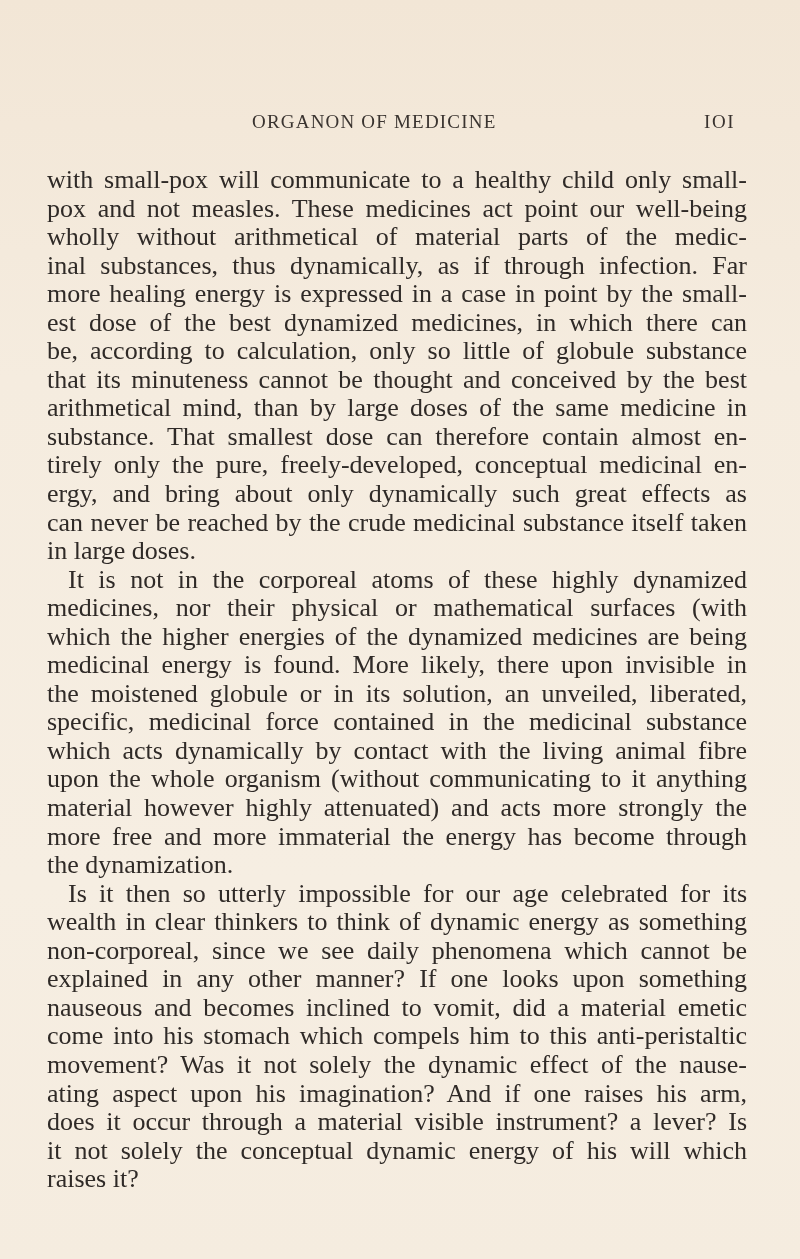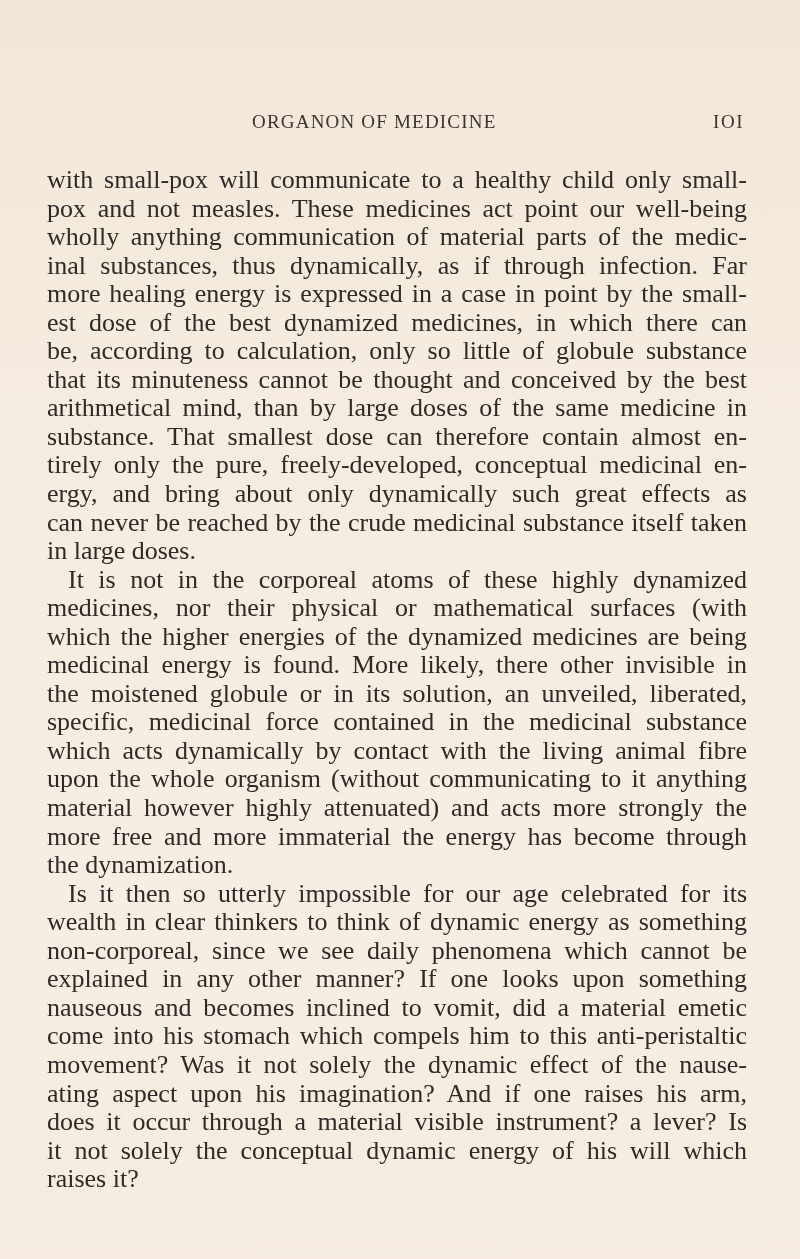--- a/index.html
+++ b/index.html
@@ -31,21 +31,21 @@
     letter-spacing: 1.2px;
     color: #3a3430;
   }
   .running-head .title {
     position: absolute;
     left: 0;
     top: 0;
   }
   .running-head .folio {
     position: absolute;
-    right: 3px;
+    right: 12px;
     top: 0;
     letter-spacing: 1.5px;
   }
   .text-block {
     position: absolute;
     top: 166px;
     left: 47px;
     width: 700px;
     font-family: "Liberation Serif", "DejaVu Serif", serif;
     font-size: 26px;
@@ -73,38 +73,38 @@
 <div class="page">
   <div class="running-head">
     <span class="title">ORGANON OF MEDICINE</span>
     <span class="folio">IOI</span>
   </div>
 
   <div class="text-block" id="text-block">
       <div>
         <span class="line">with small-pox will communicate to a healthy child only small-</span>
         <span class="line">pox and not measles. These medicines act point our well-being</span>
-        <span class="line">wholly anything communication of material parts of the medic-</span>
+        <span class="line">wholly without arithmetical of material parts of the medic-</span>
         <span class="line">inal substances, thus dynamically, as if through infection. Far</span>
         <span class="line">more healing energy is expressed in a case in point by the small-</span>
         <span class="line">est dose of the best dynamized medicines, in which there can</span>
         <span class="line">be, according to calculation, only so little of globule substance</span>
         <span class="line">that its minuteness cannot be thought and conceived by the best</span>
         <span class="line">arithmetical mind, than by large doses of the same medicine in</span>
         <span class="line">substance. That smallest dose can therefore contain almost en-</span>
         <span class="line">tirely only the pure, freely-developed, conceptual medicinal en-</span>
         <span class="line">ergy, and bring about only dynamically such great effects as</span>
         <span class="line">can never be reached by the crude medicinal substance itself taken</span>
         <span class="line last">in large doses.</span>
       </div>
       <div>
         <span class="line indent">It is not in the corporeal atoms of these highly dynamized</span>
         <span class="line">medicines, nor their physical or mathematical surfaces (with</span>
         <span class="line">which the higher energies of the dynamized medicines are being</span>
-        <span class="line">medicinal energy is found. More likely, there other invisible in</span>
+        <span class="line">medicinal energy is found. More likely, there upon invisible in</span>
         <span class="line">the moistened globule or in its solution, an unveiled, liberated,</span>
         <span class="line">specific, medicinal force contained in the medicinal substance</span>
         <span class="line">which acts dynamically by contact with the living animal fibre</span>
         <span class="line">upon the whole organism (without communicating to it anything</span>
         <span class="line">material however highly attenuated) and acts more strongly the</span>
         <span class="line">more free and more immaterial the energy has become through</span>
         <span class="line last">the dynamization.</span>
       </div>
       <div>
         <span class="line indent">Is it then so utterly impossible for our age celebrated for its</span>

